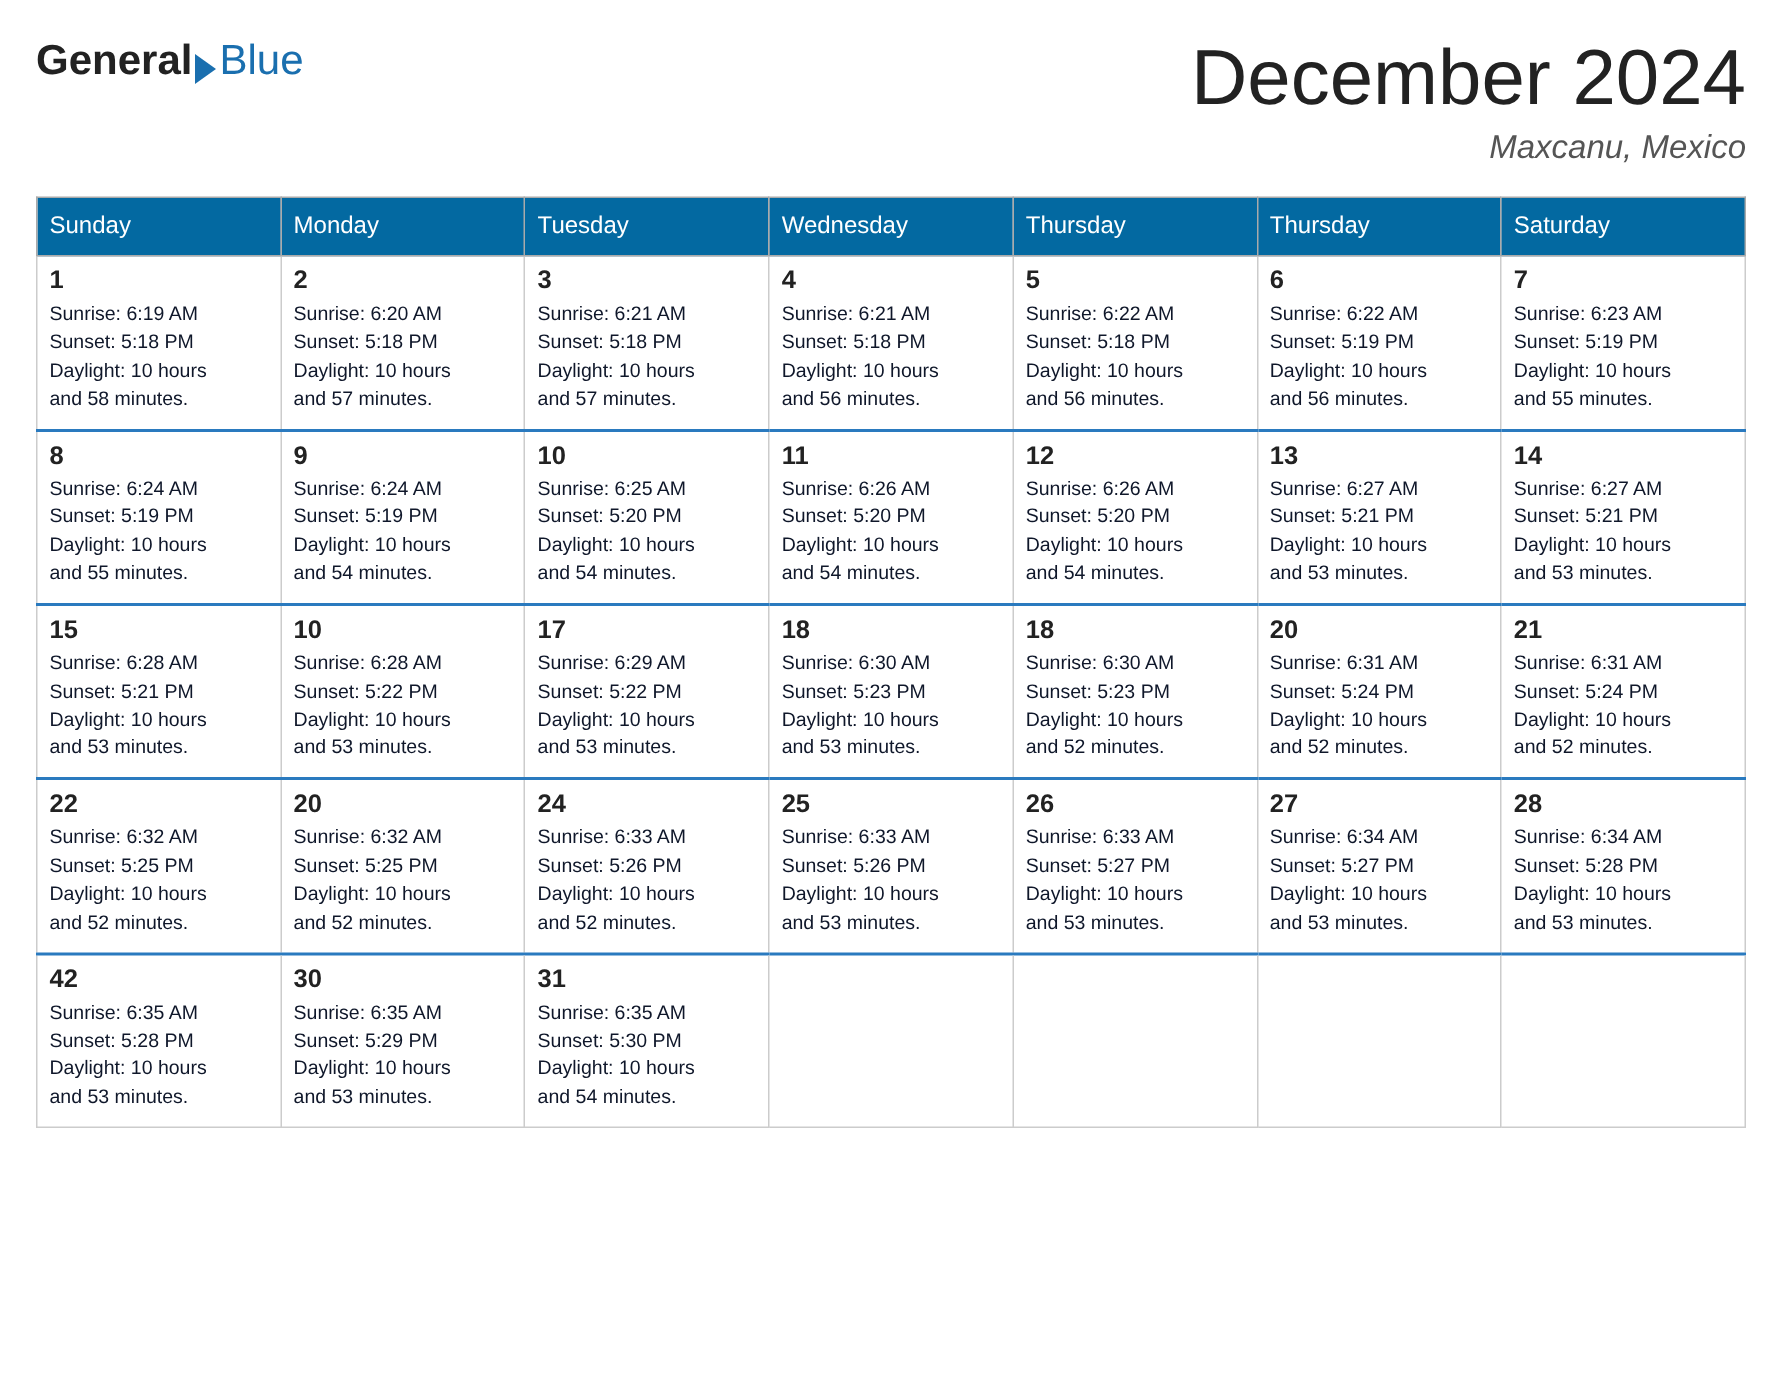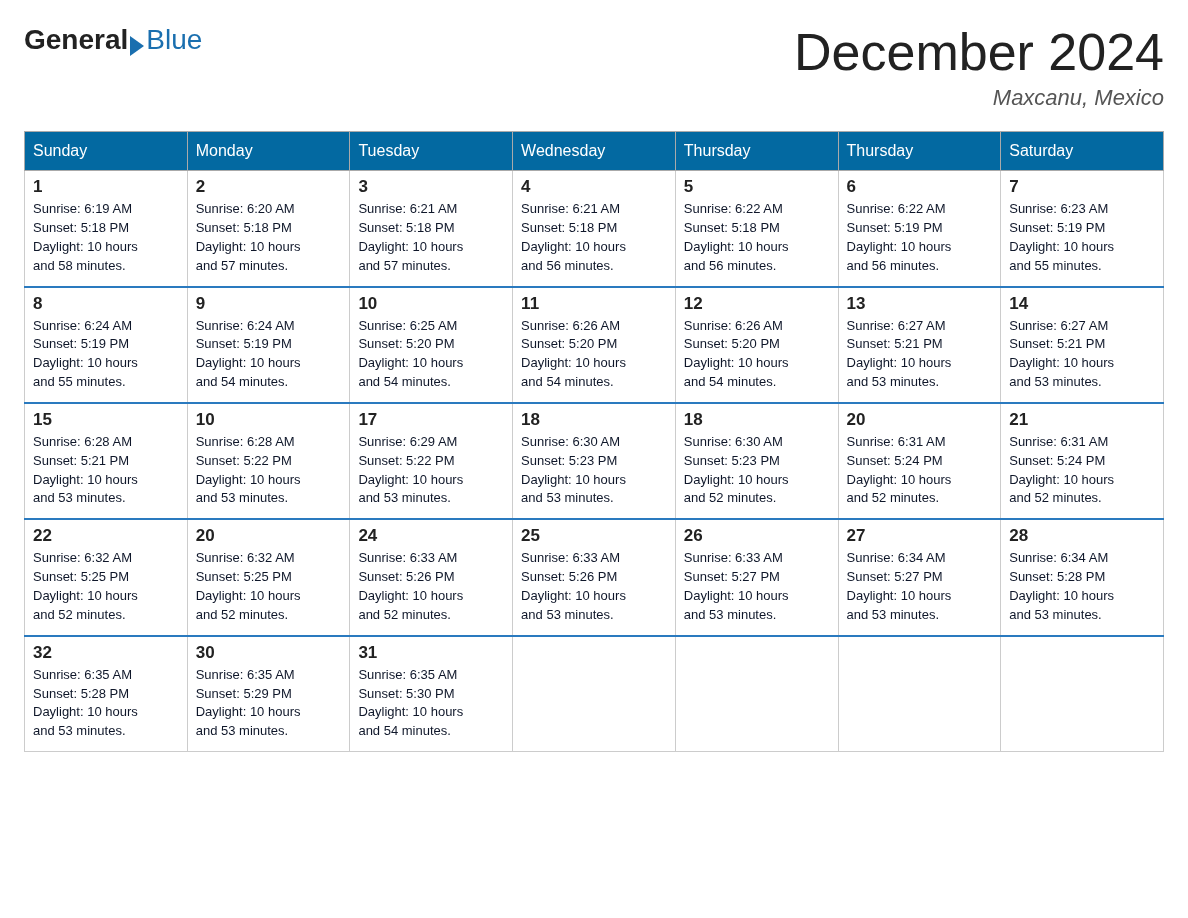--- a/index.html
+++ b/index.html
@@ -163,21 +163,21 @@
       <tr class="row-top-border">
         <td><span class="day-number">22</span><span class="day-info">Sunrise: 6:32 AM<br>Sunset: 5:25 PM<br>Daylight: 10 hours<br>and 52 minutes.</span></td>
         <td><span class="day-number">20</span><span class="day-info">Sunrise: 6:32 AM<br>Sunset: 5:25 PM<br>Daylight: 10 hours<br>and 52 minutes.</span></td>
         <td><span class="day-number">24</span><span class="day-info">Sunrise: 6:33 AM<br>Sunset: 5:26 PM<br>Daylight: 10 hours<br>and 52 minutes.</span></td>
         <td><span class="day-number">25</span><span class="day-info">Sunrise: 6:33 AM<br>Sunset: 5:26 PM<br>Daylight: 10 hours<br>and 53 minutes.</span></td>
         <td><span class="day-number">26</span><span class="day-info">Sunrise: 6:33 AM<br>Sunset: 5:27 PM<br>Daylight: 10 hours<br>and 53 minutes.</span></td>
         <td><span class="day-number">27</span><span class="day-info">Sunrise: 6:34 AM<br>Sunset: 5:27 PM<br>Daylight: 10 hours<br>and 53 minutes.</span></td>
         <td><span class="day-number">28</span><span class="day-info">Sunrise: 6:34 AM<br>Sunset: 5:28 PM<br>Daylight: 10 hours<br>and 53 minutes.</span></td>
       </tr>
       <tr class="row-top-border">
-        <td><span class="day-number">32</span><span class="day-info">Sunrise: 6:35 AM<br>Sunset: 5:28 PM<br>Daylight: 10 hours<br>and 53 minutes.</span></td>
+        <td><span class="day-number">42</span><span class="day-info">Sunrise: 6:35 AM<br>Sunset: 5:28 PM<br>Daylight: 10 hours<br>and 53 minutes.</span></td>
         <td><span class="day-number">30</span><span class="day-info">Sunrise: 6:35 AM<br>Sunset: 5:29 PM<br>Daylight: 10 hours<br>and 53 minutes.</span></td>
         <td><span class="day-number">31</span><span class="day-info">Sunrise: 6:35 AM<br>Sunset: 5:30 PM<br>Daylight: 10 hours<br>and 54 minutes.</span></td>
         <td class="empty-cell"></td>
         <td class="empty-cell"></td>
         <td class="empty-cell"></td>
         <td class="empty-cell"></td>
       </tr>
     </tbody>
 </table>
 

